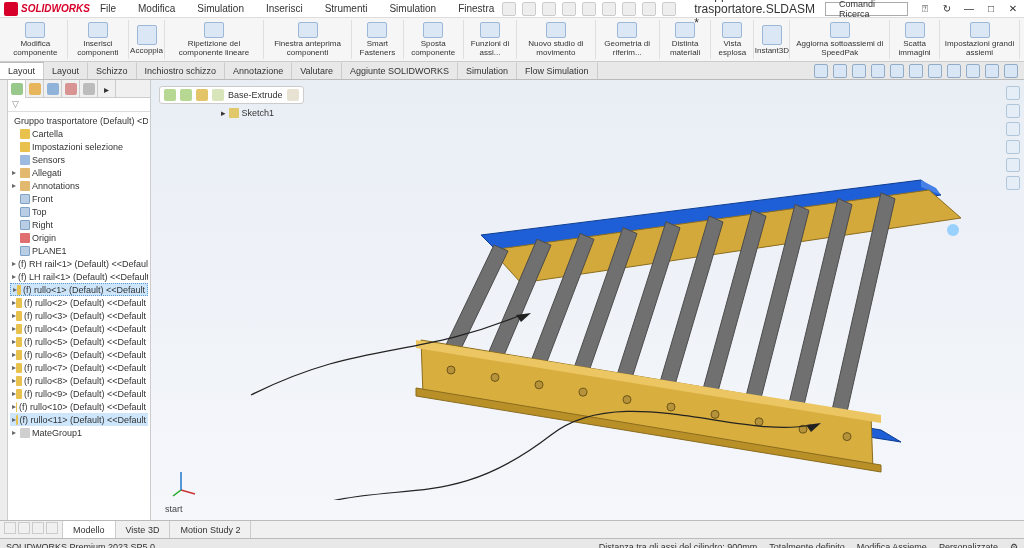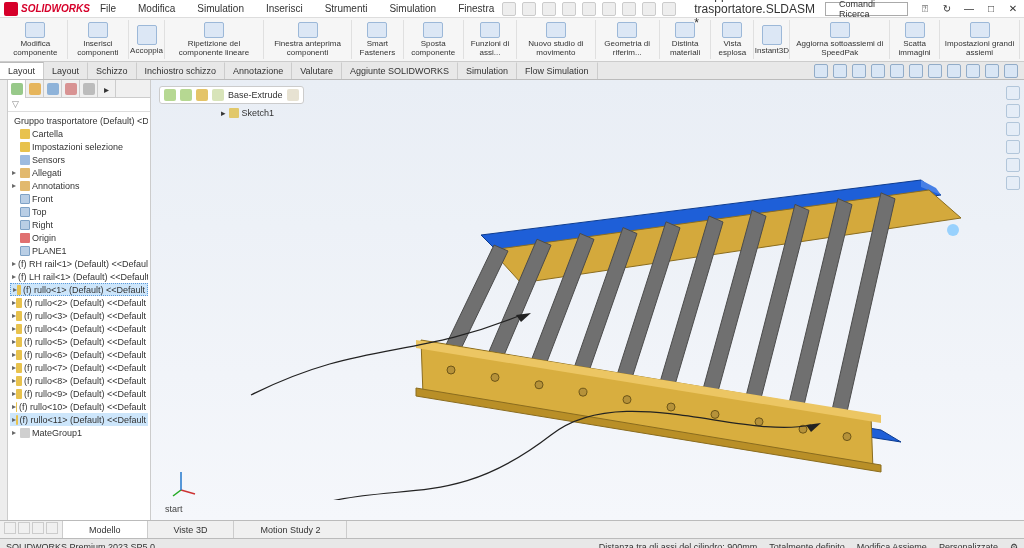--- a/index.html
+++ b/index.html
@@ -69,21 +69,21 @@
 
 .model-svg { position: absolute; left: 90px; top: 60px; }
 
 .triad { position: absolute; left: 18px; bottom: 22px; width: 30px; height: 30px; }
 .triad-lbl { position: absolute; left: 14px; bottom: 6px; font-size: 9px; color: #444; margin-top: 45px; }
 
 
 .view-tabs { height: 18px; border-top: 1px solid #bbb; display: flex; align-items: stretch; background: #f0f0f0; font-size: 9px; }
 .view-tabs .pre-btns { display: flex; gap: 2px; padding: 1px 4px; border-right: 1px solid #ccc; }
 .view-tabs .pre-btns span { width: 12px; height: 12px; border: 1px solid #ccc; }
-.view-tab { padding: 2px 26px; border-right: 1px solid #ccc; cursor: pointer; display: flex; align-items: center; }
+.view-tab { padding: 2px 10px; border-right: 1px solid #ccc; cursor: pointer; display: flex; align-items: center; }
 .view-tab.active { background: #fff; }
 
 
 .statusbar { height: 16px; background: #e8e8e8; border-top: 1px solid #bbb; display: flex; align-items: center; font-size: 9px; padding: 0 6px; }
 .statusbar .sb-left { }
 .statusbar .sb-right { margin-left: auto; display: flex; gap: 12px; }
 
 .left-gutter { width: 8px; background: #ededed; border-right: 1px solid #ccc; }
 </style>
 </head>

